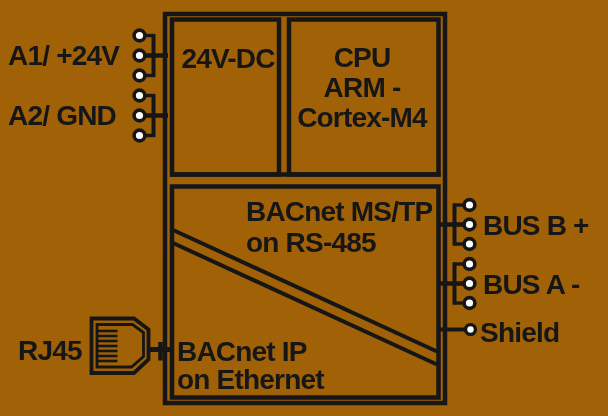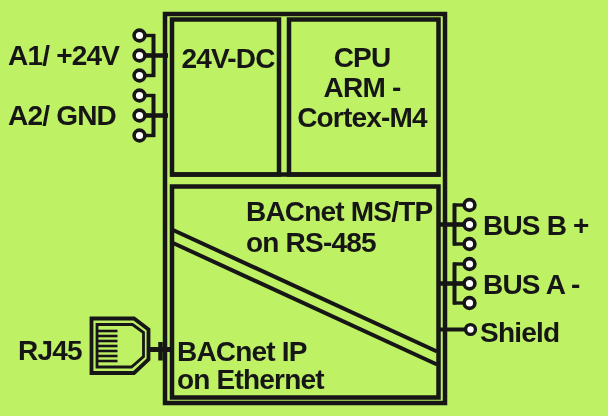--- a/index.html
+++ b/index.html
@@ -4,21 +4,21 @@
 <style>
   html, body {
     margin: 0;
     padding: 0;
     background: #ffffff;
   }
   #stage {
     position: relative;
     width: 608px;
     height: 416px;
-    background: #bef264;
+    background: #a16207;
     overflow: hidden;
     font-family: "Liberation Sans", sans-serif;
   }
   svg text {
     font-family: "Liberation Sans", sans-serif;
     font-weight: bold;
     font-size: 28px;
     letter-spacing: -0.8px;
     fill: #161616;
   }

